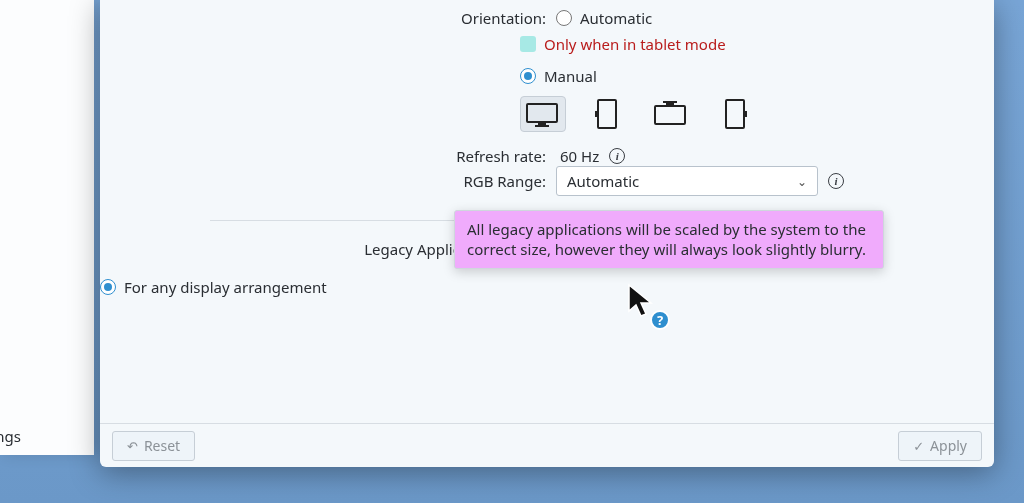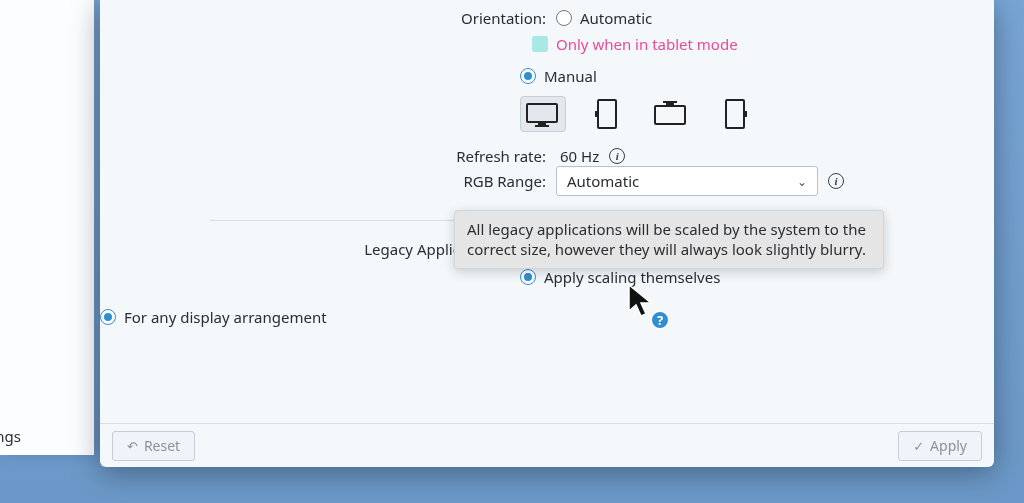--- a/index.html
+++ b/index.html
@@ -72,21 +72,21 @@
     left: 3px; top: 3px;
     width: 8px; height: 8px;
     border-radius: 50%;
     background: #2f8fcf;
   }
   .check .box {
     width: 16px; height: 16px;
     border-radius: 3px;
     background: #a7e9e5;
   }
-  .check.disabled { color: #ec4899; margin-left: 12px; }
+  .check.disabled { color: #b91c1c; }
   .sub-indent { margin-left: 420px; margin-top: 6px; }
   .orient-row {
     margin-left: 420px;
     margin-top: 8px;
     display: flex;
     gap: 18px;
     align-items: center;
   }
   .orient-btn {
     width: 46px; height: 36px;
@@ -134,21 +134,21 @@
   .combo .chev { font-size: 12px; color: #555; }
   .divider {
     margin: 24px 120px 18px 110px;
     border: none;
     border-top: 1px solid #d7dde3;
   }
   .tooltip {
     position: absolute;
     left: 454px; top: 210px;
     width: 430px;
-    background: #e5e5e5;
+    background: #f0abfc;
     border: 1px solid #cfd6dd;
     border-radius: 3px;
     padding: 8px 12px;
     font-size: 15px;
     line-height: 1.35;
     box-shadow: 0 3px 12px rgba(0,0,0,0.18);
     z-index: 20;
   }
   .footer-bar {
     position: absolute;
@@ -276,26 +276,20 @@
   <hr class="divider">
 
   <div class="form-row">
     <div class="form-label">Legacy Applications (X11):</div>
     <div class="radio">
       <span class="dot"></span>
       <span>Scaled by the system</span>
     </div>
     <span class="info-icon active">i</span>
   </div>
-  <div class="sub-indent" style="margin-top:8px;">
-    <div class="radio selected">
-      <span class="dot"></span>
-      <span>Apply scaling themselves</span>
-    </div>
-  </div>
 
   <div class="form-row" style="margin-top:18px;">
     <div class="radio selected">
       <span class="dot"></span>
       <span>For any display arrangement</span>
     </div>
   </div>
 
 </div>
 

